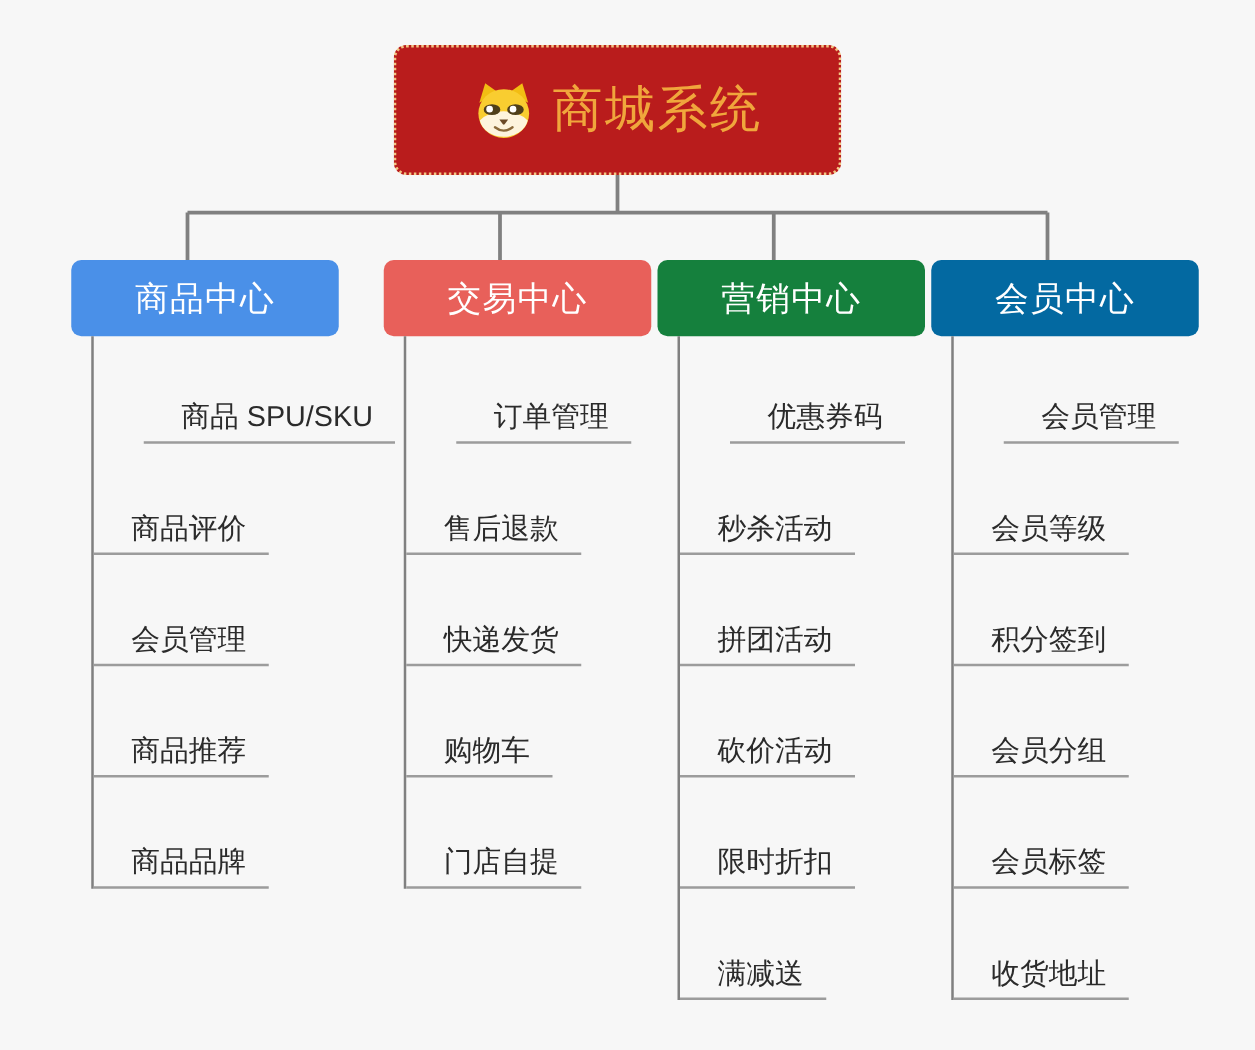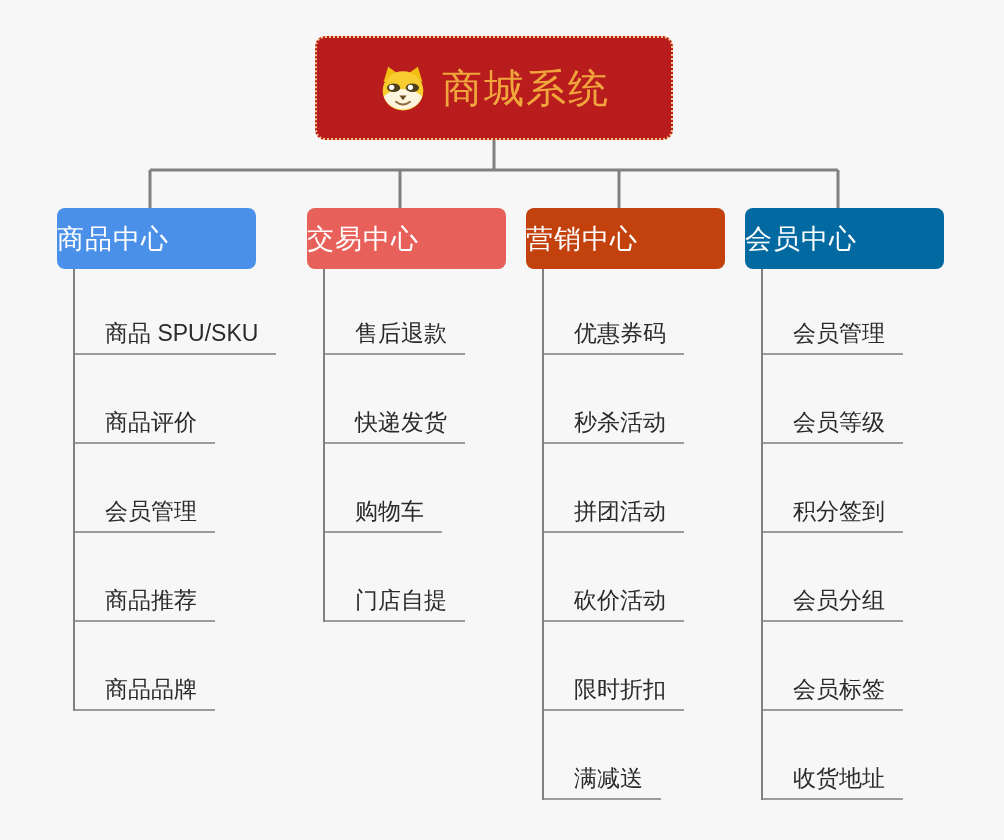--- a/index.html
+++ b/index.html
@@ -25,33 +25,33 @@
     cursor:pointer;
   }
   .root-title{
     font-size:40px;font-weight:500;color:var(--root-text);
     letter-spacing:2px;white-space:nowrap;line-height:1;
   }
   .dog-icon{flex:0 0 auto;display:block;}
   
   .column{position:absolute;top:208px;width:240px;}
   .branch-node{
-    width:199px;height:61px;border-radius:8px;box-sizing:border-box;
-    display:flex;align-items:center;justify-content:flex-start;
+    width:214px;height:61px;border-radius:8px;box-sizing:border-box;
+    display:flex;align-items:center;justify-content:center;
     color:#ffffff;font-size:27px;letter-spacing:1px;white-space:nowrap;
     cursor:pointer;
   }
   .items{
     margin-left:16px;
     border-left:2px solid var(--connector);
   }
   .item{
     height:89px;display:flex;align-items:flex-end;
   }
-  .item:first-child{height:86px;}
+  .item:first-child{height:86px;padding-left:40px;}
   .item-label{
     display:inline-block;white-space:nowrap;line-height:1;
     font-size:23px;color:var(--item-text);
     padding:0 18px 8px 30px;
     border-bottom:2px solid var(--underline);
     cursor:pointer;
   }
 </style>
 </head>
 <body>
@@ -100,35 +100,38 @@
             <span class="item-label">商品品牌</span>
           </div>
         </div>
       </div>
       <div class="column" style="left: 307px;">
         <div class="branch-node" style="background: rgb(232, 96, 90);">
           <span>交易中心</span>
         </div>
         <div class="items">
           <div class="item">
+            <span class="item-label">订单管理</span>
+          </div>
+          <div class="item">
             <span class="item-label">售后退款</span>
           </div>
           <div class="item">
             <span class="item-label">快递发货</span>
           </div>
           <div class="item">
             <span class="item-label">购物车</span>
           </div>
           <div class="item">
             <span class="item-label">门店自提</span>
           </div>
         </div>
       </div>
       <div class="column" style="left: 526px;">
-        <div class="branch-node" style="background: #c2410c;">
+        <div class="branch-node" style="background: #15803d;">
           <span>营销中心</span>
         </div>
         <div class="items">
           <div class="item">
             <span class="item-label">优惠券码</span>
           </div>
           <div class="item">
             <span class="item-label">秒杀活动</span>
           </div>
           <div class="item">

